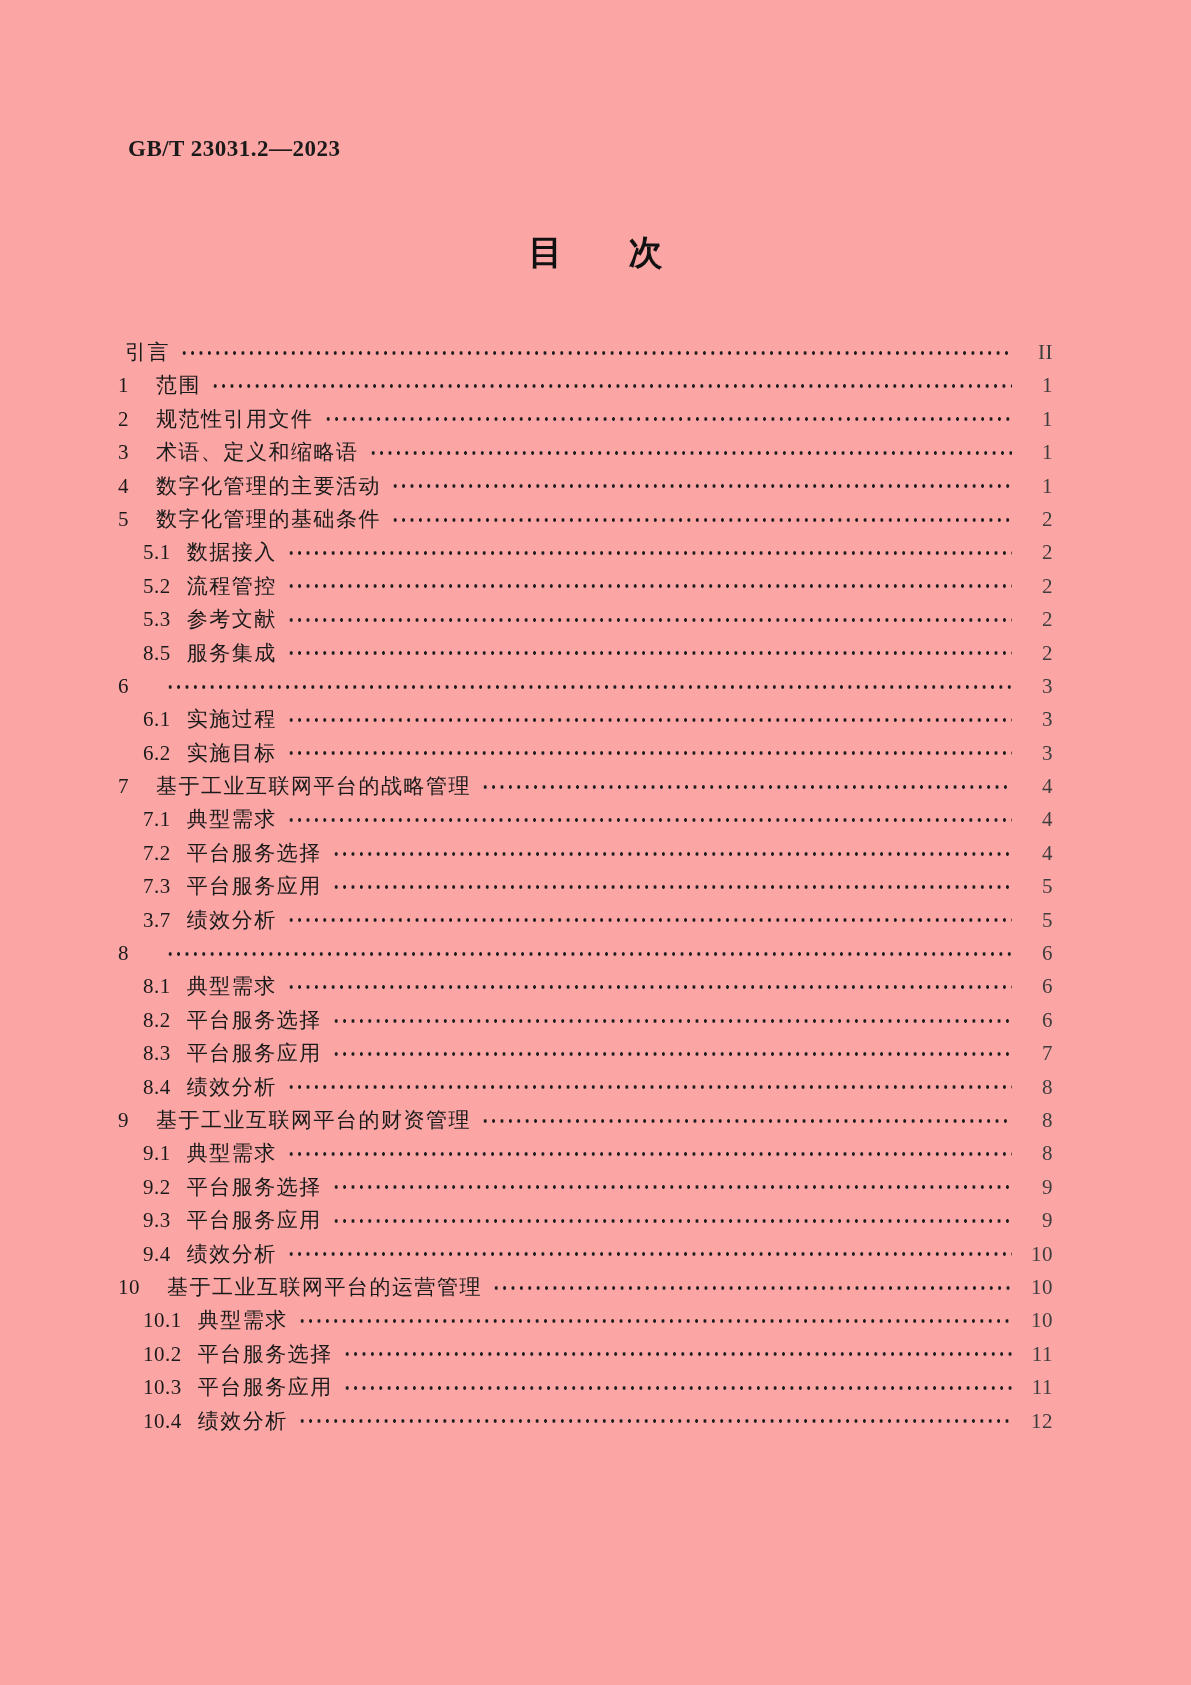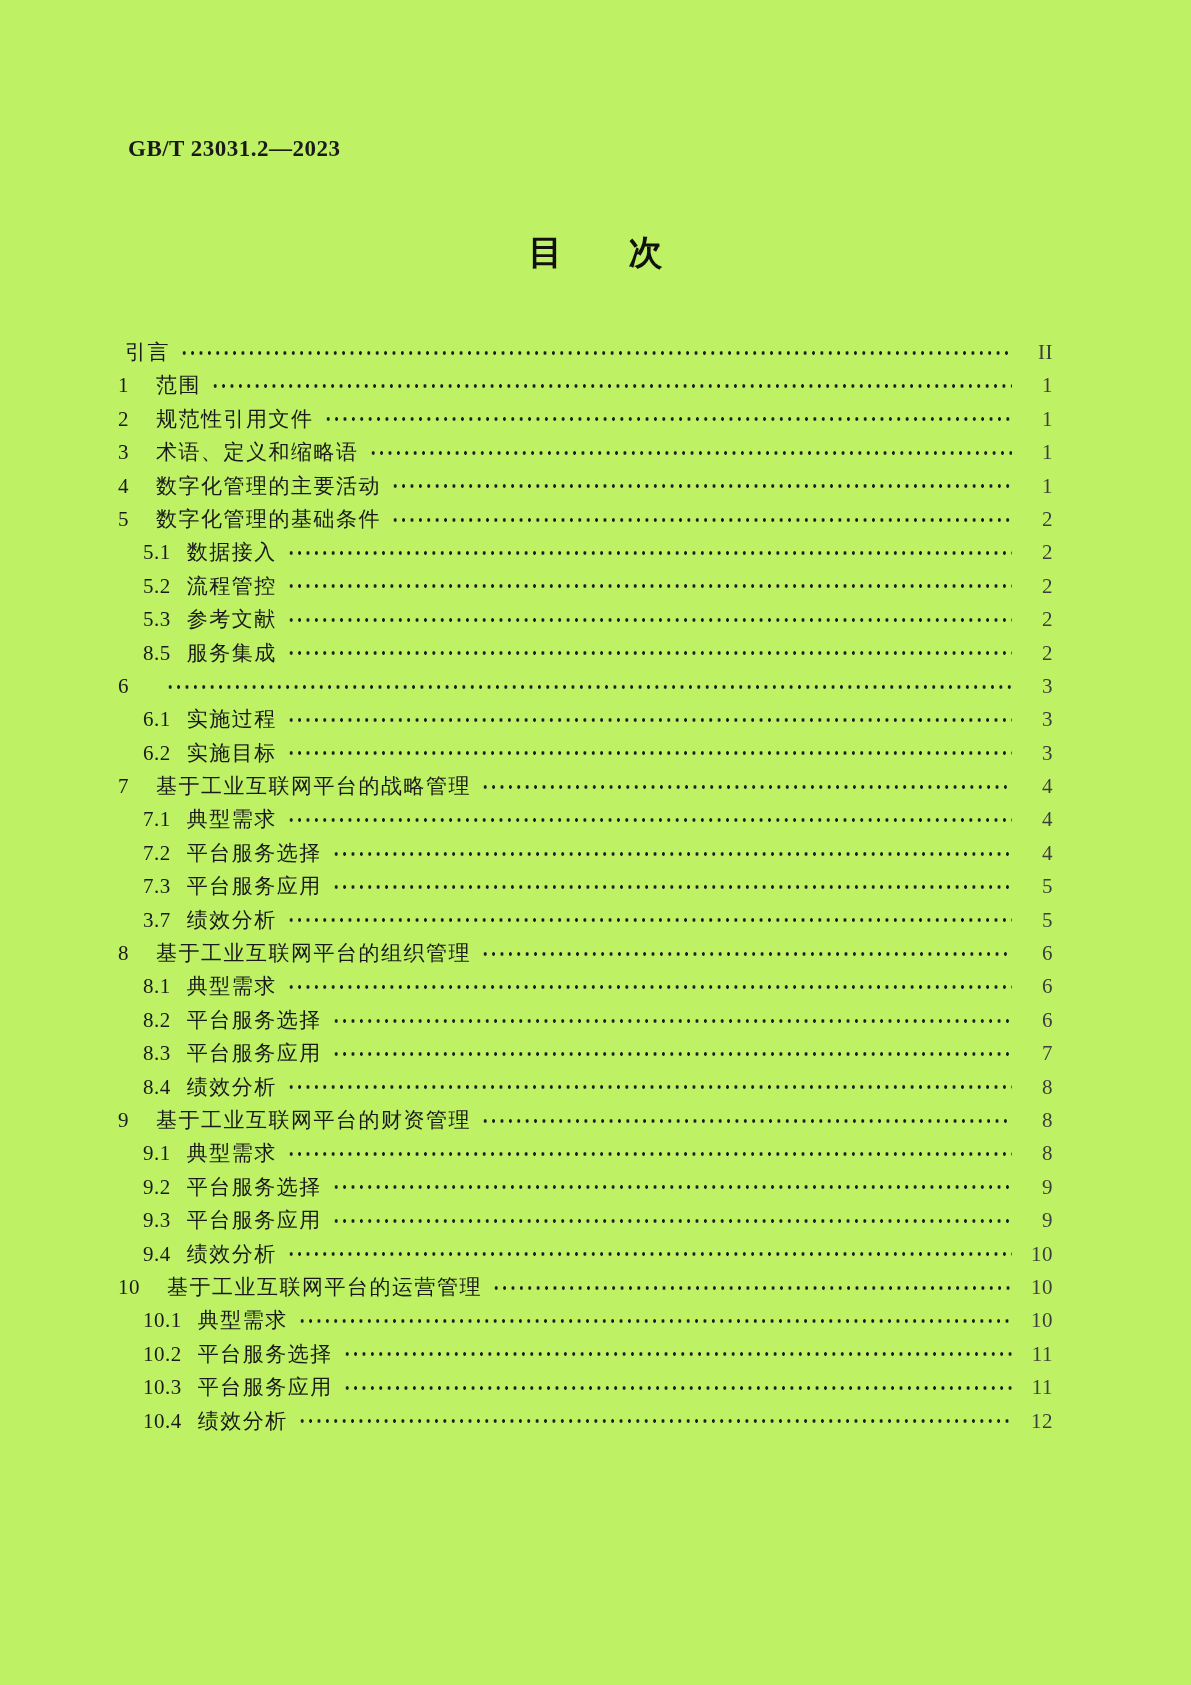--- a/index.html
+++ b/index.html
@@ -5,21 +5,21 @@
   html, body {
     margin: 0;
     padding: 0;
     background: #e8e8e8;
   }
   .page {
     position: relative;
     width: 1191px;
     height: 1685px;
     margin: 0 auto;
-    background: #bef264;
+    background: #fca5a5;
     font-family: "Liberation Serif", "DejaVu Serif", serif;
     color: #1a1a1a;
     overflow: hidden;
   }
   .std-code {
     position: absolute;
     left: 128px;
     top: 136px;
     font-size: 23px;
     font-weight: bold;
@@ -201,21 +201,20 @@
         <span class="page-num">5</span>
       </div>
       <div class="toc-row level-2">
         <span class="num">3.7</span>
         <span class="entry-title">绩效分析</span>
         <span class="leader"></span>
         <span class="page-num">5</span>
       </div>
       <div class="toc-row level-1">
         <span class="num">8</span>
-        <span class="entry-title">基于工业互联网平台的组织管理</span>
         <span class="leader"></span>
         <span class="page-num">6</span>
       </div>
       <div class="toc-row level-2">
         <span class="num">8.1</span>
         <span class="entry-title">典型需求</span>
         <span class="leader"></span>
         <span class="page-num">6</span>
       </div>
       <div class="toc-row level-2">

